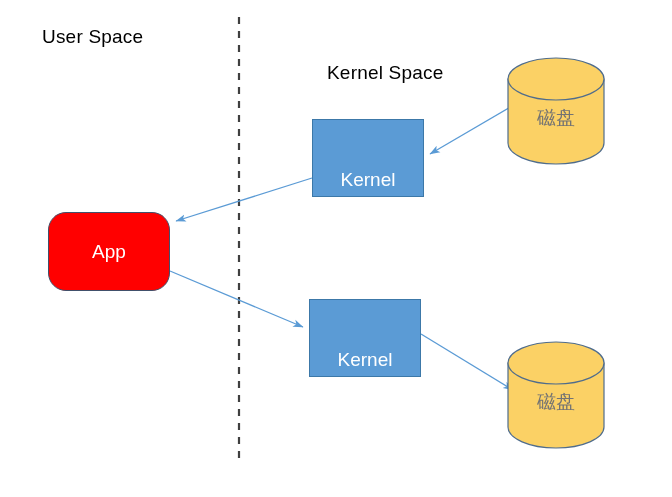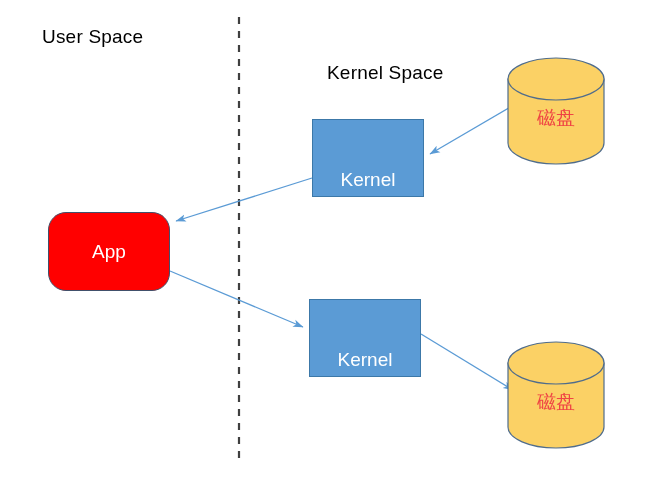--- a/index.html
+++ b/index.html
@@ -85,21 +85,21 @@
     position: absolute;
     left: 0;
     top: 0;
     width: 98px;
     height: 108px;
     display: flex;
     align-items: center;
     justify-content: center;
     padding-top: 14px;
     box-sizing: border-box;
-    color: #ef4444;
+    color: #737373;
     font-size: 19px;
     pointer-events: none;
   }
 </style>
 </head>
 <body>
 
 <div id="canvas">
 
   <svg class="svg-layer" viewBox="0 0 672 497" xmlns="http://www.w3.org/2000/svg">

